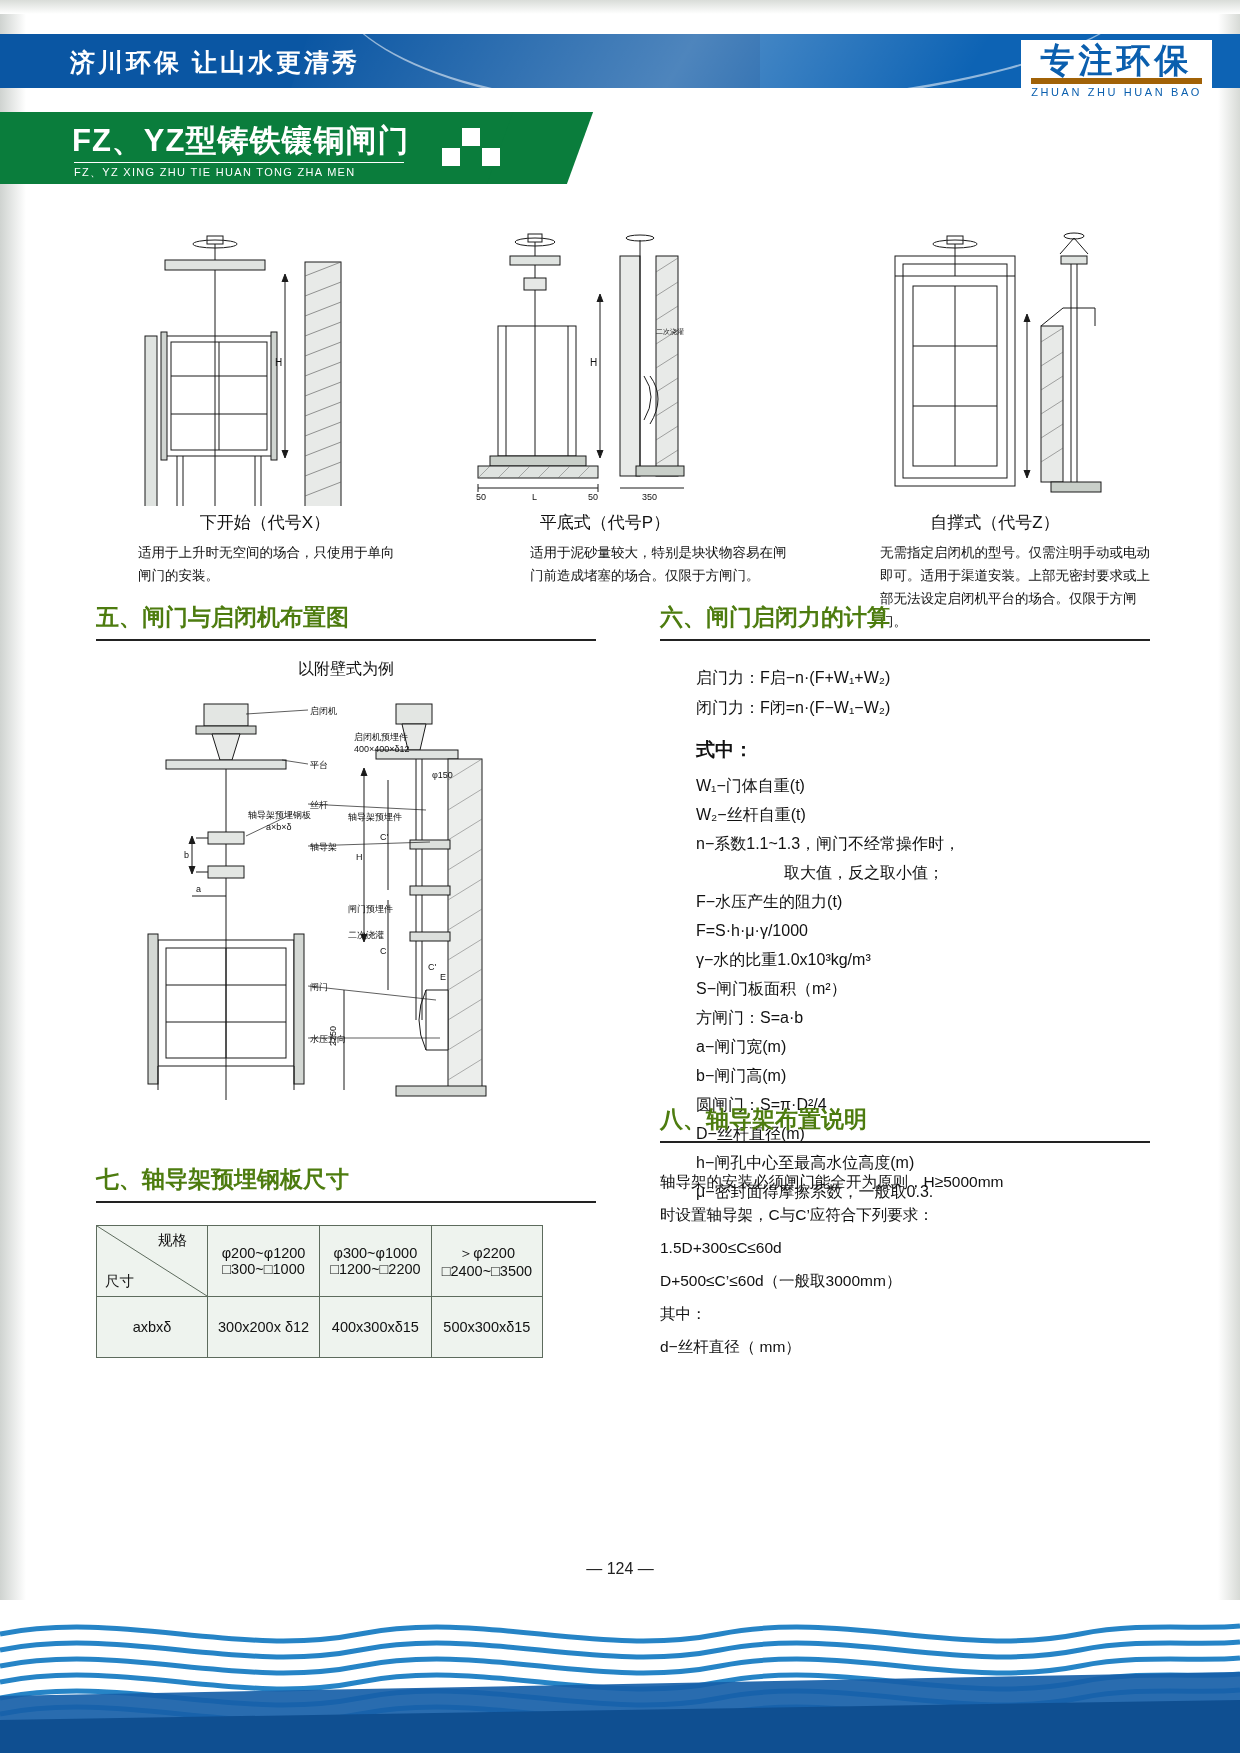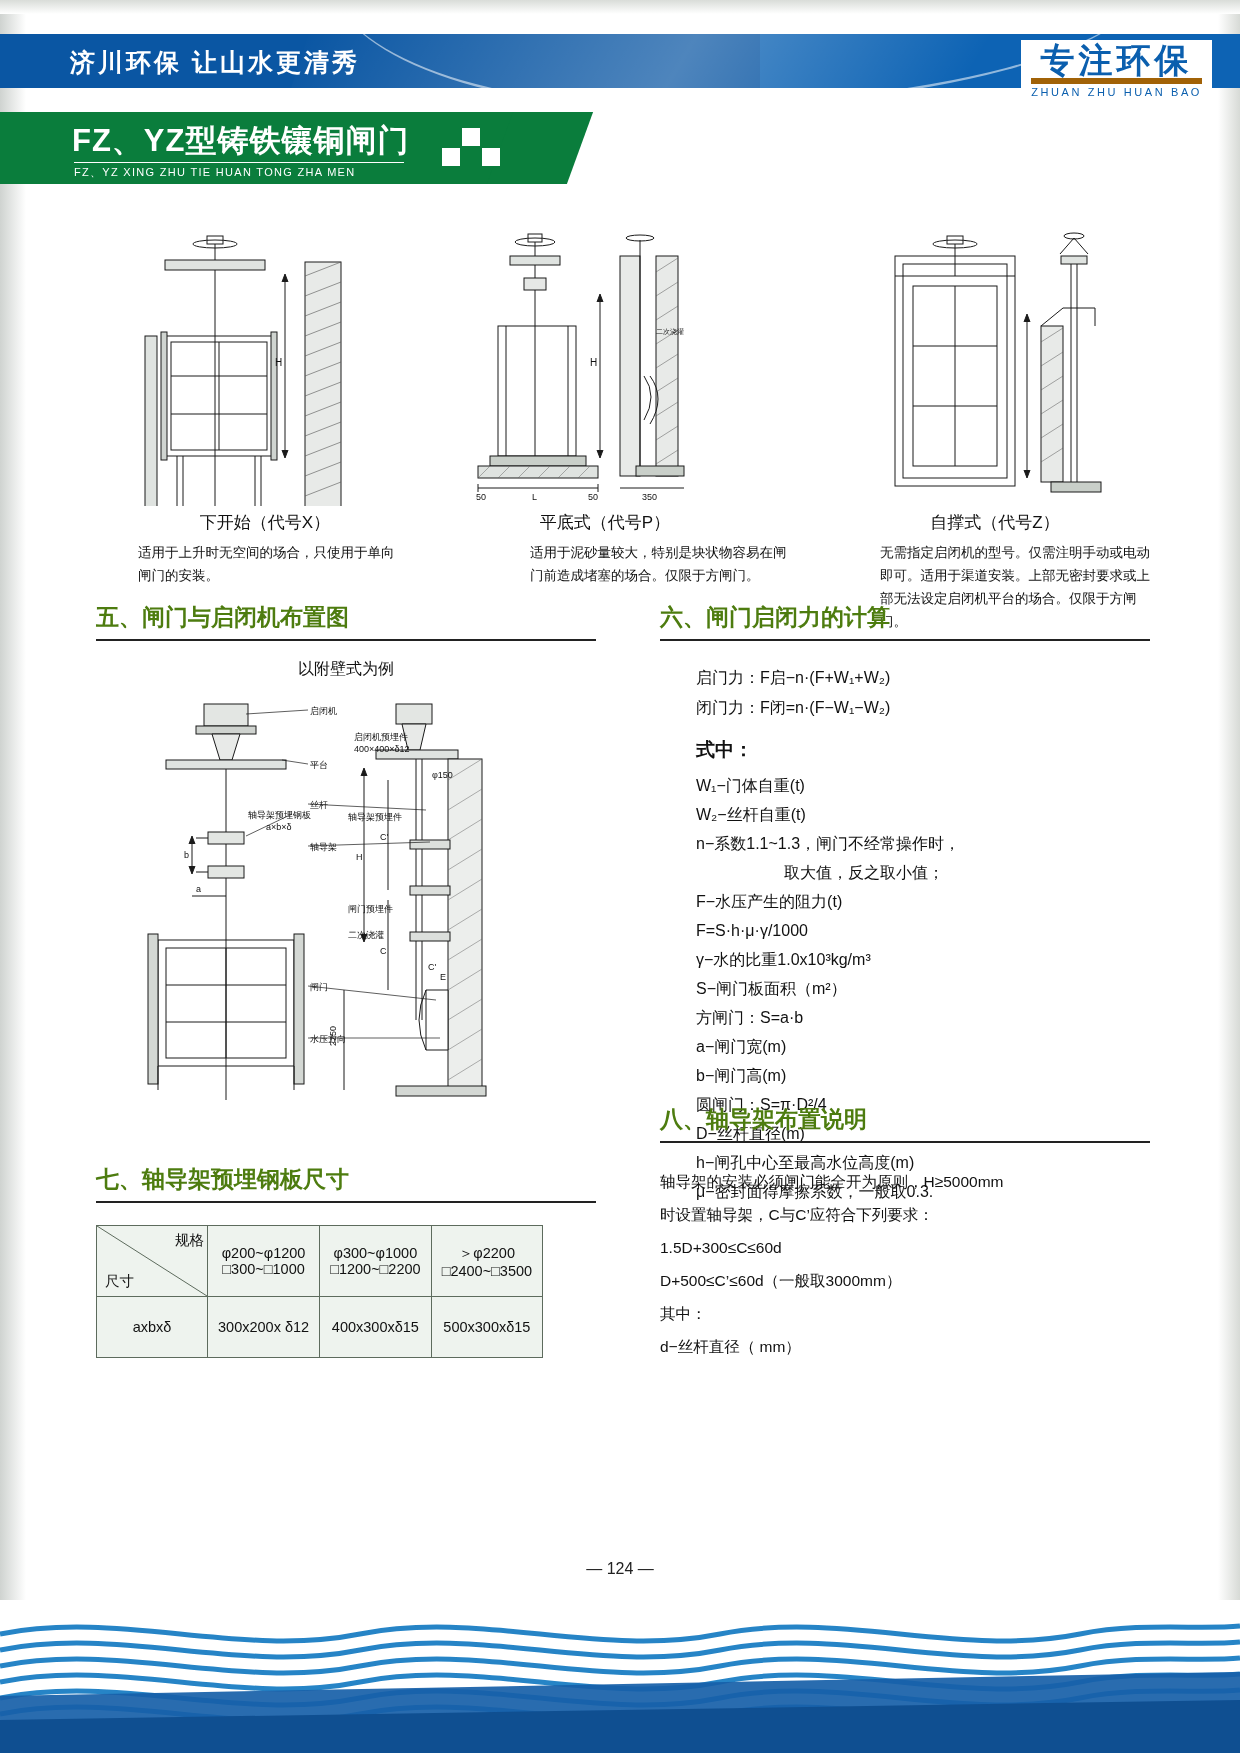--- a/index.html
+++ b/index.html
@@ -59,21 +59,21 @@
   .center-sub{text-align:center;font-size:16px;margin-top:18px;}
 
   .formula{font-size:16px;line-height:30px;}
   .block{font-size:16px;line-height:29px;}
   .shizhong{font-size:19px;font-weight:bold;margin:14px 0 8px 0;}
 
   table.specs{border-collapse:collapse;font-size:14.5px;background:#eef3ee;}
   table.specs td{border:1px solid #5d6b5d;padding:8px 10px;text-align:center;}
   .diagcell{position:relative;width:110px;height:70px;padding:0 !important;}
   .diagcell .gl{position:absolute;left:0;top:0;width:100%;height:100%;}
-  .diagcell .a{position:absolute;right:3px;top:5px;}
+  .diagcell .a{position:absolute;right:20px;top:5px;}
   .diagcell .b{position:absolute;left:8px;bottom:5px;}
 
   .note{font-size:15.5px;line-height:33px;}
 
   
   .footer{position:absolute;left:0;top:1600px;width:1240px;height:153px;overflow:hidden;}
   .pagenum{position:absolute;left:0;top:1560px;width:1240px;text-align:center;font-size:16px;color:#222;}
 </style>
 </head>
 <body>

